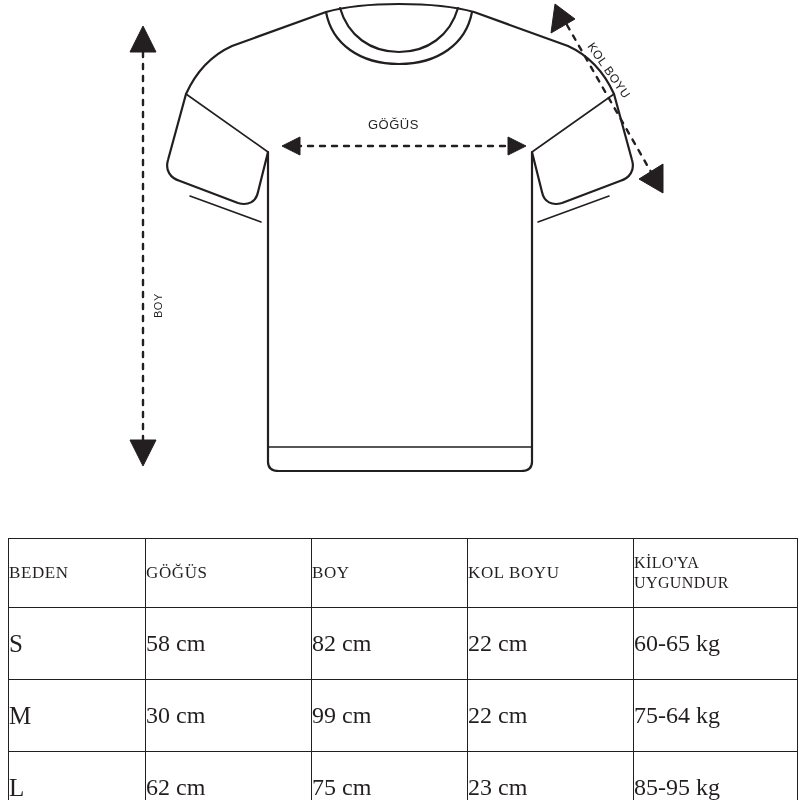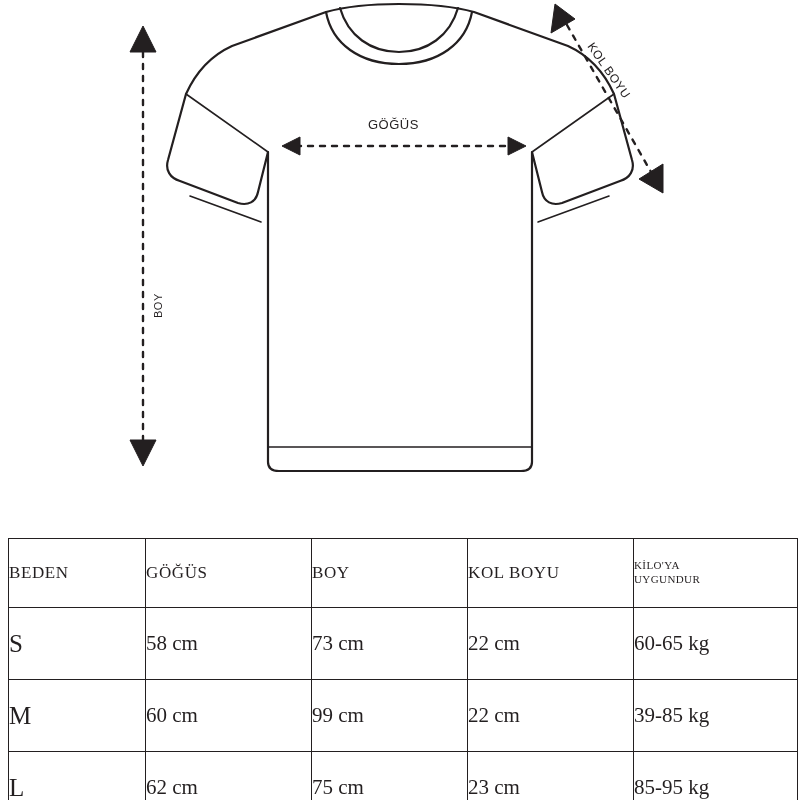--- a/index.html
+++ b/index.html
@@ -74,27 +74,27 @@
     vertical-align: middle;
     font-weight: normal;
     padding: 0;
   }
   #size-table thead th {
     height: 68px;
     font-size: 17px;
     letter-spacing: 0.6px;
   }
   #size-table thead th.two-line {
-    font-size: 11px;
+    font-size: 16px;
     line-height: 1.25;
     letter-spacing: 0.4px;
   }
   #size-table tbody td {
     height: 71px;
-    font-size: 21px;
+    font-size: 24px;
   }
   #size-table tbody td.size-cell {
     font-size: 25px;
   }
   .col-0 { width: 136px; }
   .col-1 { width: 165px; }
   .col-2 { width: 155px; }
   .col-3 { width: 165px; }
   .col-4 { width: 163px; }
 </style>
@@ -181,30 +181,30 @@
         <th class="col-4 two-line">
           <div>KİLO'YA</div>
           <div>UYGUNDUR</div>
         </th>
       </tr>
     </thead>
     <tbody>
       <tr>
         <td class="col-0 size-cell">S</td>
         <td class="col-1">58 cm</td>
-        <td class="col-2">73 cm</td>
+        <td class="col-2">82 cm</td>
         <td class="col-3">22  cm</td>
         <td class="col-4">60-65 kg</td>
       </tr>
       <tr>
         <td class="col-0 size-cell">M</td>
-        <td class="col-1">60 cm</td>
+        <td class="col-1">30 cm</td>
         <td class="col-2">99 cm</td>
         <td class="col-3">22 cm</td>
-        <td class="col-4">39-85 kg</td>
+        <td class="col-4">75-64 kg</td>
       </tr>
       <tr>
         <td class="col-0 size-cell">L</td>
         <td class="col-1">62 cm</td>
         <td class="col-2">75 cm</td>
         <td class="col-3">23 cm</td>
         <td class="col-4">85-95 kg</td>
       </tr>
     </tbody>
   </table>

